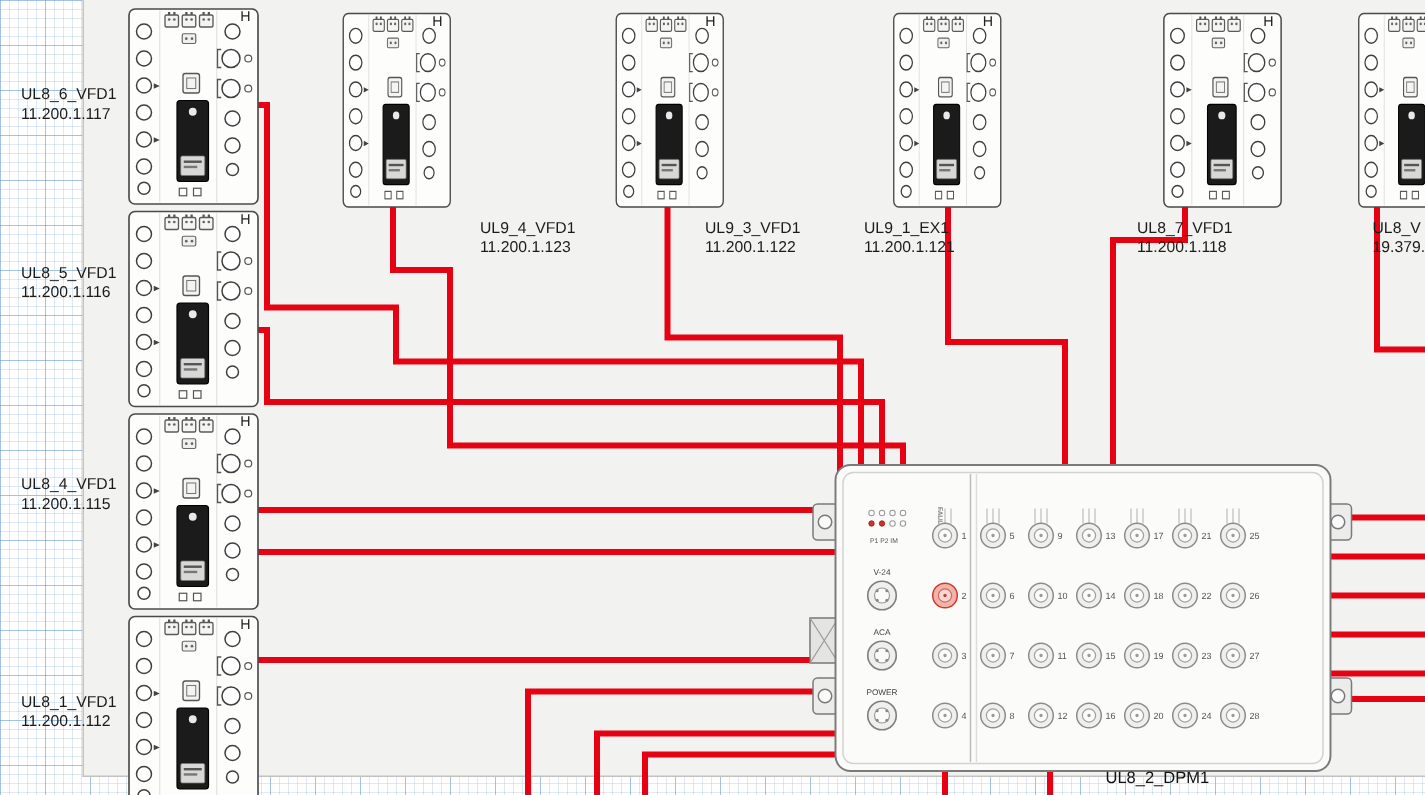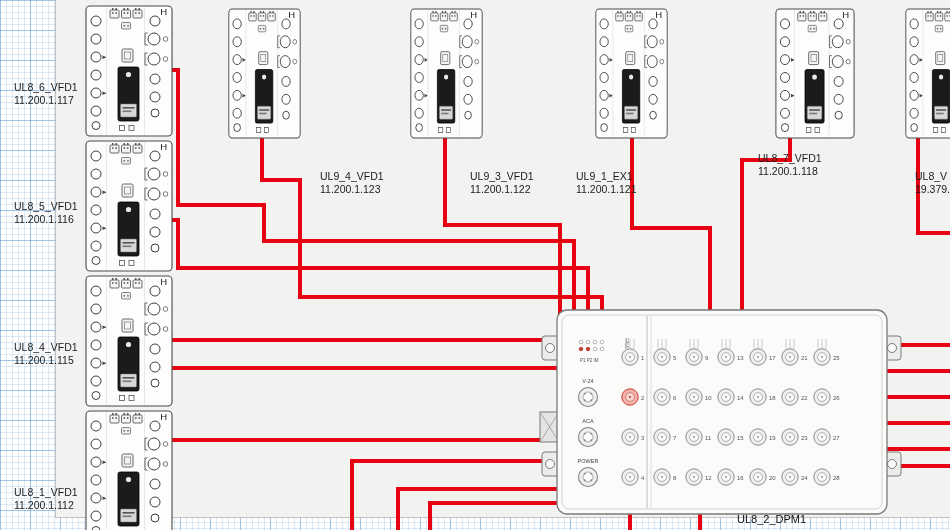--- a/index.html
+++ b/index.html
@@ -27,21 +27,21 @@
   #cables{position:absolute;left:0;top:0;z-index:2;}
   .device{position:absolute;z-index:3;}
   .device svg{width:100%;height:100%;display:block;}
   .hlab{
     position:absolute;top:2px;right:6px;
     font-size:9.5px;color:#222;line-height:10px;
   }
   #dpm{position:absolute;left:535px;top:300px;z-index:3;}
   .dev-label{
     position:absolute;z-index:5;white-space:nowrap;
-    font-size:10.5px;line-height:13px;color:#1b1b1b;margin-top:24px;
+    font-size:10.5px;line-height:13px;color:#1b1b1b;
   }
   #dpm-label{
     position:absolute;left:737px;top:513px;z-index:5;
     font-size:11px;color:#111;white-space:nowrap;
   }
   text{font-family:"Liberation Sans",sans-serif;}
 </style>
 </head>
 <body>
 
@@ -473,21 +473,21 @@
     <div>11.200.1.123</div>
   </div>
   <div class="dev-label" style="left:470px;top:146px">
     <div>UL9_3_VFD1</div>
     <div>11.200.1.122</div>
   </div>
   <div class="dev-label" style="left:576px;top:146px">
     <div>UL9_1_EX1</div>
     <div>11.200.1.121</div>
   </div>
-  <div class="dev-label" style="left:758px;top:128px">
+  <div class="dev-label" style="left:758px;top:146px">
     <div>UL8_7_VFD1</div>
     <div>11.200.1.118</div>
   </div>
   <div class="dev-label" style="left:915px;top:146px">
     <div>UL8_V</div>
     <div>19.379.</div>
   </div>
 
   <div id="dpm-label">UL8_2_DPM1</div>
 

